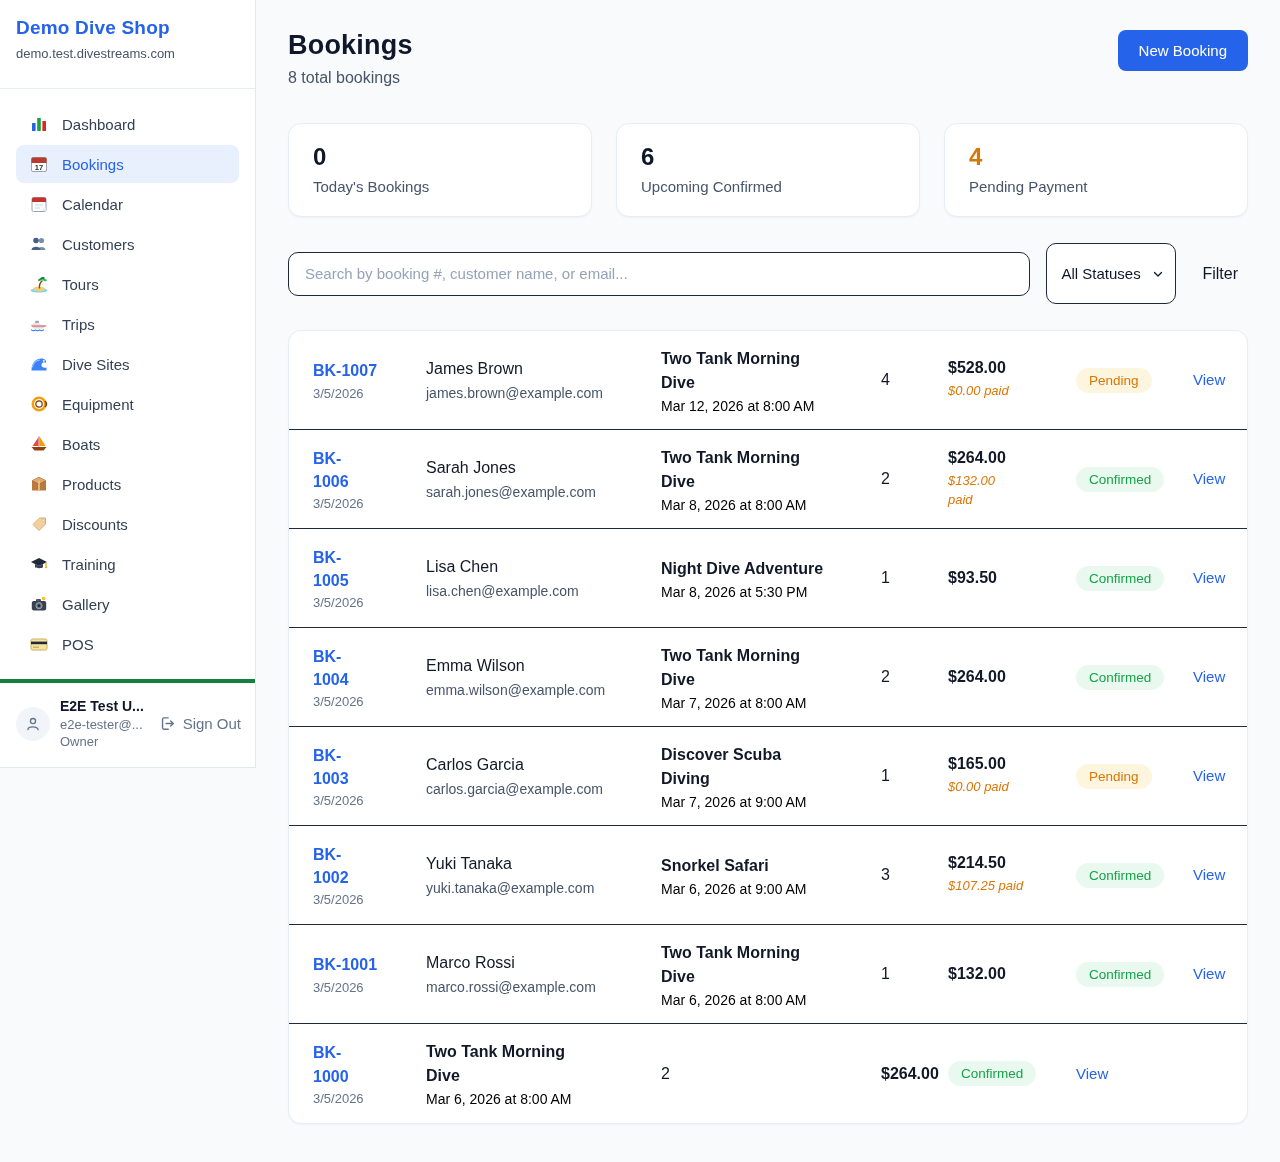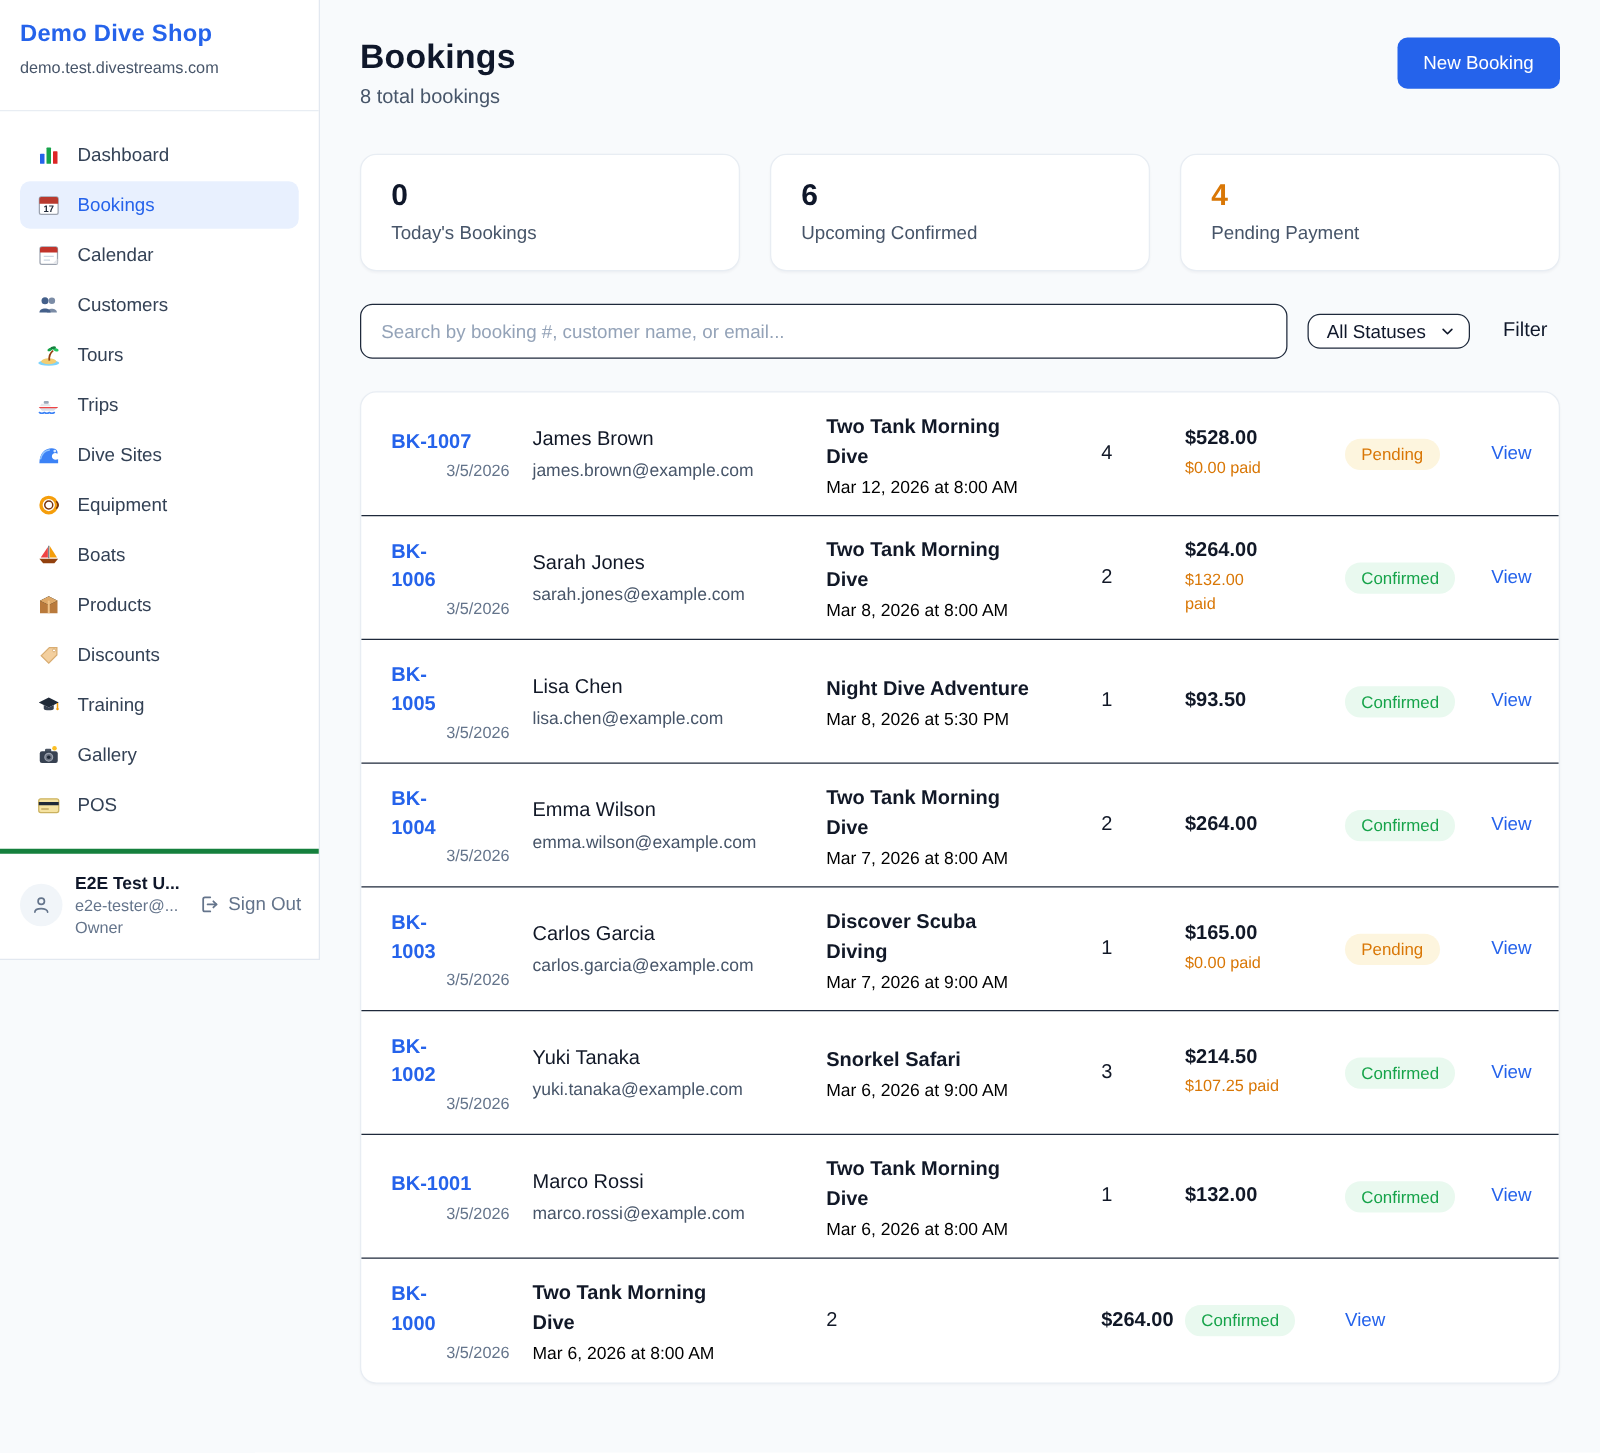--- a/index.html
+++ b/index.html
@@ -71,21 +71,21 @@
 
   .filter-row { display:flex; align-items:center; gap:16px; margin-top:26px; }
   .search-input {
     flex:1; height:44px; border:1.5px solid #1e293b; border-radius:10px;
     padding:0 16px; font-size:15px; color:#0f172a; background:#fff;
     font-family:inherit; outline:none;
   }
   .search-input::placeholder { color:#94a3b8; }
   .select-wrap { position:relative; }
   .status-select {
-    height:28px; border:1.5px solid #1e293b; border-radius:10px;
+    height:61px; border:1.5px solid #1e293b; border-radius:10px;
     background:#fff; font-size:15px; color:#0f172a; padding:0 34px 0 14px;
     appearance:none; -webkit-appearance:none; font-family:inherit; cursor:pointer;
   }
   .select-wrap svg { position:absolute; right:12px; top:50%; transform:translateY(-50%); pointer-events:none; }
   .filter-btn { background:none; border:none; font-size:16px; color:#0f172a;
                 padding:0 10px; cursor:pointer; font-family:inherit; }
 
   
   .table-card {
     margin-top:26px; background:#fff; border:1px solid #e8edf3; border-radius:13px;
@@ -94,28 +94,28 @@
   .tgrid { display:grid; grid-template-columns:113px 235px 220px 67px 128px 117px 1fr; }
   .thead {
     background:#f8fafc; border-bottom:1px solid #1e293b;
     padding:12px 24px; align-items:center;
   }
   .th { font-size:14px; color:#475569; font-weight:500; }
   .trow { padding:0 24px; border-bottom:1px solid #1e293b; height:99px; align-items:center; }
   .trow:last-child { border-bottom:none; }
   .cell { min-width:0; padding-right:10px; }
   .bk-id { color:#2563eb; font-size:16px; font-weight:600; white-space:pre-line; line-height:1.45; cursor:pointer; }
-  .bk-date { font-size:13px; color:#64748b; margin-top:3px;margin-left:44px; }
+  .bk-date { font-size:13px; color:#64748b; margin-top:3px; }
   .cust-name { font-size:16px; color:#111827; }
   .cust-email { font-size:14px; color:#475569; margin-top:7px; }
   .trip-name { font-size:16px; font-weight:600; color:#111827; white-space:pre-line; line-height:1.5; }
   .trip-time { font-size:14px; color:#000000; margin-top:3px; }
   .pax { font-size:16px; color:#111827; }
   .total { font-size:16px; font-weight:600; color:#111827; }
-  .paid { font-size:13px; color:#d97706; margin-top:4px; white-space:pre-line; line-height:1.5; }
+  .paid { font-size:13px; color:#d97706; margin-top:4px; white-space:pre-line; line-height:1.5;font-style:italic; }
   .badge {
     display:inline-block; padding:5px 13px; border-radius:999px; font-size:13.5px;
   }
   .badge.pending { background:#fdf5de; color:#d97706; }
   .badge.confirmed { background:#e9f9ef; color:#16a34a; }
   .view-link { color:#2563eb; font-size:15px; font-weight:500; cursor:pointer; }
 </style>
 </head>
 <body>
 

